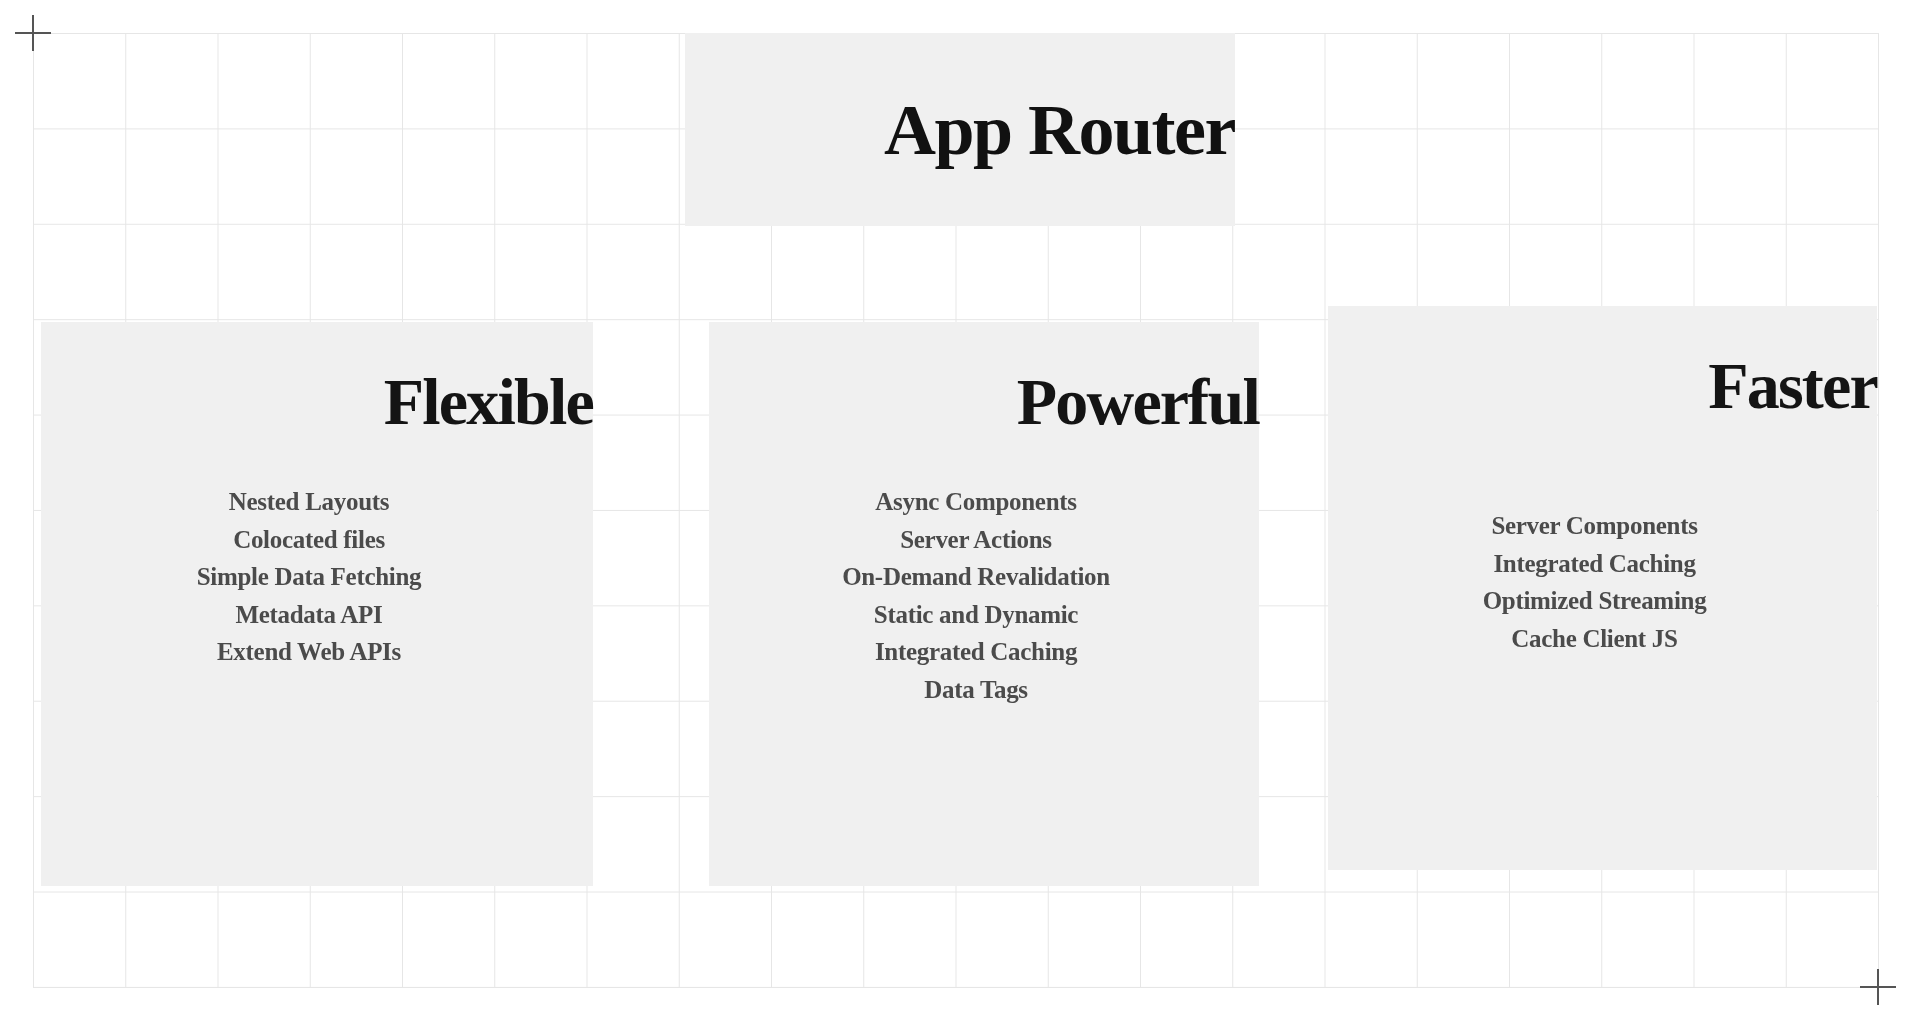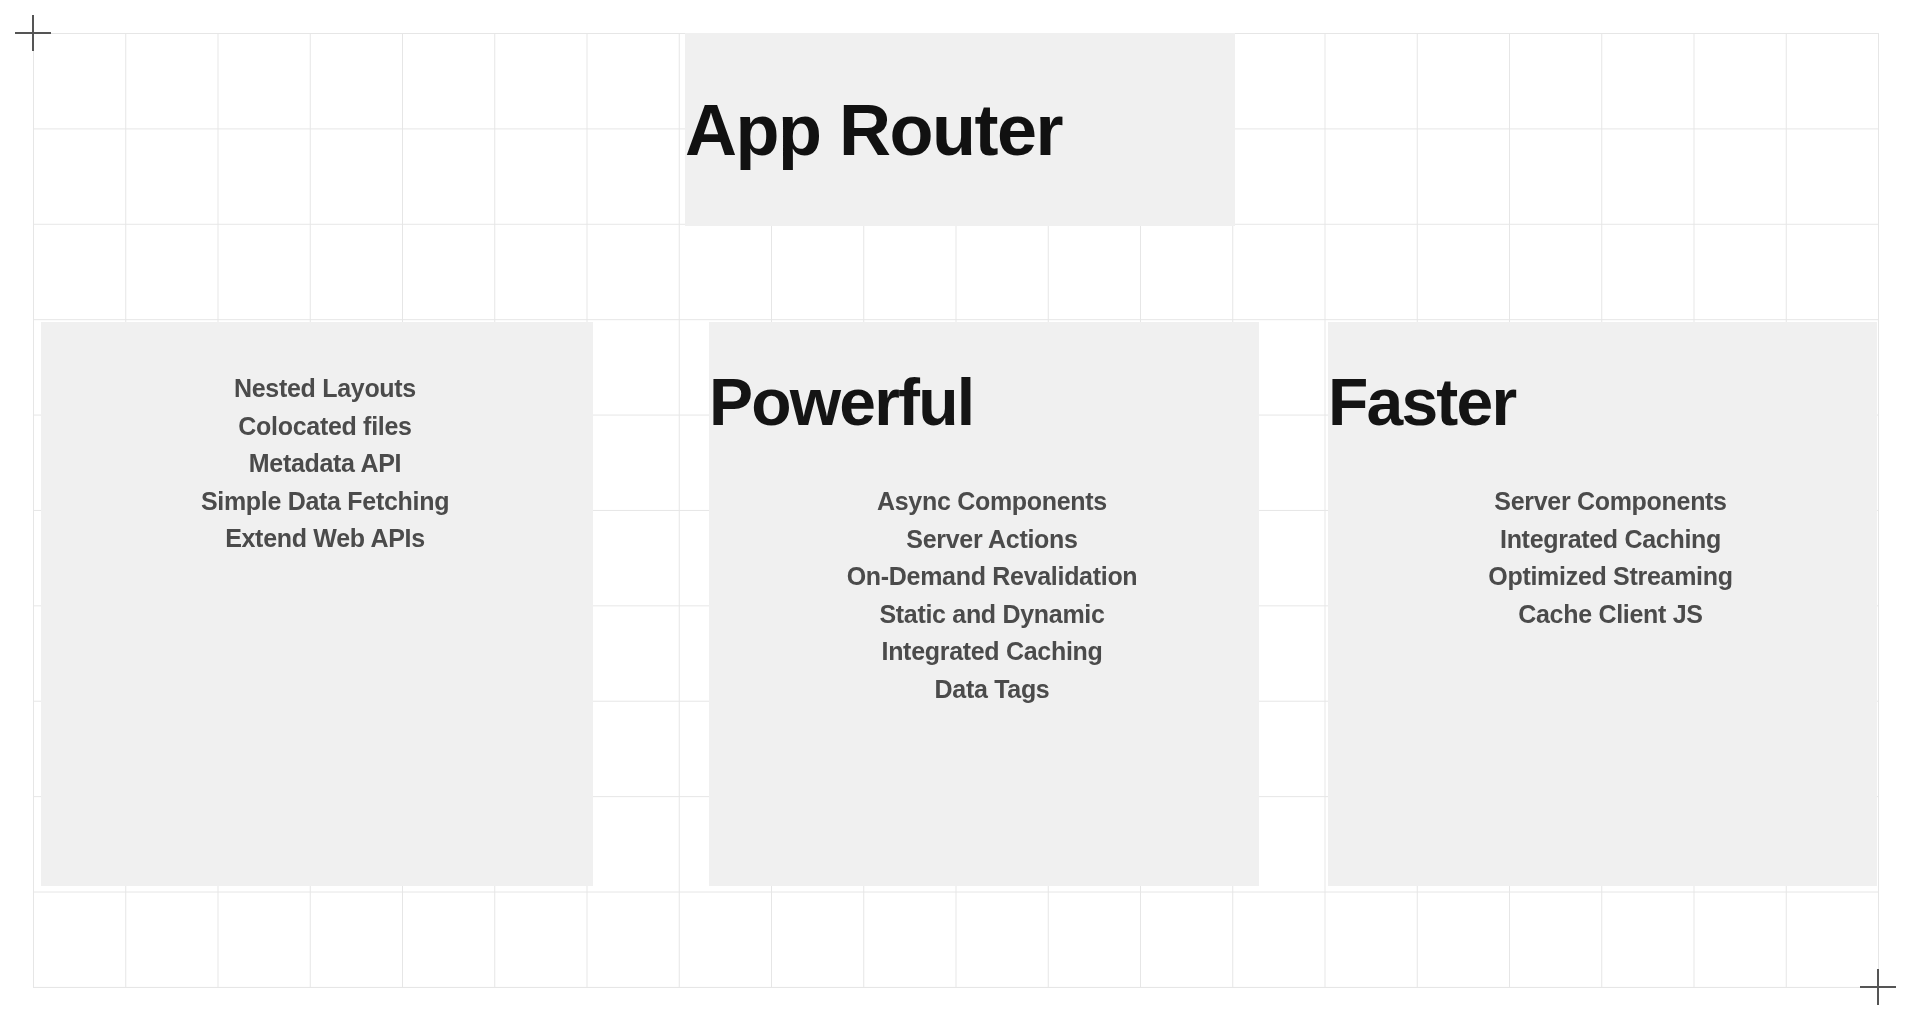--- a/index.html
+++ b/index.html
@@ -63,21 +63,22 @@
   #crosshair-tl { left: 15px; top: 15px; }
   #crosshair-br { left: 1860px; top: 969px; }
 
   
   .panel {
     position: absolute;
     background: #f0f0f0;
     box-sizing: border-box;
     display: flex;
     flex-direction: column;
-    align-items: flex-start;
+    align-items: flex-end;
+    font-family: Liberation Serif, serif;
   }
 
   #panel-app-router {
     left: 685px;
     top: 33px;
     width: 550px;
     height: 193px;
     justify-content: center;
   }
 
@@ -88,23 +89,24 @@
     height: 564px;
   }
   #panel-powerful {
     left: 709px;
     top: 322px;
     width: 550px;
     height: 564px;
   }
   #panel-faster {
     left: 1328px;
-    top: 322px;
+    top: 306px;
     width: 549px;
     height: 564px;
+    gap: 40px;
   }
 
   .hero-title {
     font-size: 72px;
     font-weight: 700;
     color: #111111;
     letter-spacing: -1.5px;
     line-height: 1;
     text-align: center;
     margin: 0;
@@ -146,25 +148,26 @@
   <div id="grid-layer"></div>
 
   <div class="crosshair" id="crosshair-tl"></div>
   <div class="crosshair" id="crosshair-br"></div>
 
   <div class="panel" id="panel-app-router">
     <h1 class="hero-title">App Router</h1>
   </div>
 
   <div class="panel" id="panel-flexible">
+    <h2 class="panel-title">Flexible</h2>
     <ul class="feature-list">
       <li>Nested Layouts</li>
       <li>Colocated files</li>
+      <li>Simple Data Fetching</li>
       <li>Metadata API</li>
-      <li>Simple Data Fetching</li>
       <li>Extend Web APIs</li>
     </ul>
   </div>
 
   <div class="panel" id="panel-powerful">
     <h2 class="panel-title">Powerful</h2>
     <ul class="feature-list">
       <li>Async Components</li>
       <li>Server Actions</li>
       <li>On-Demand Revalidation</li>

